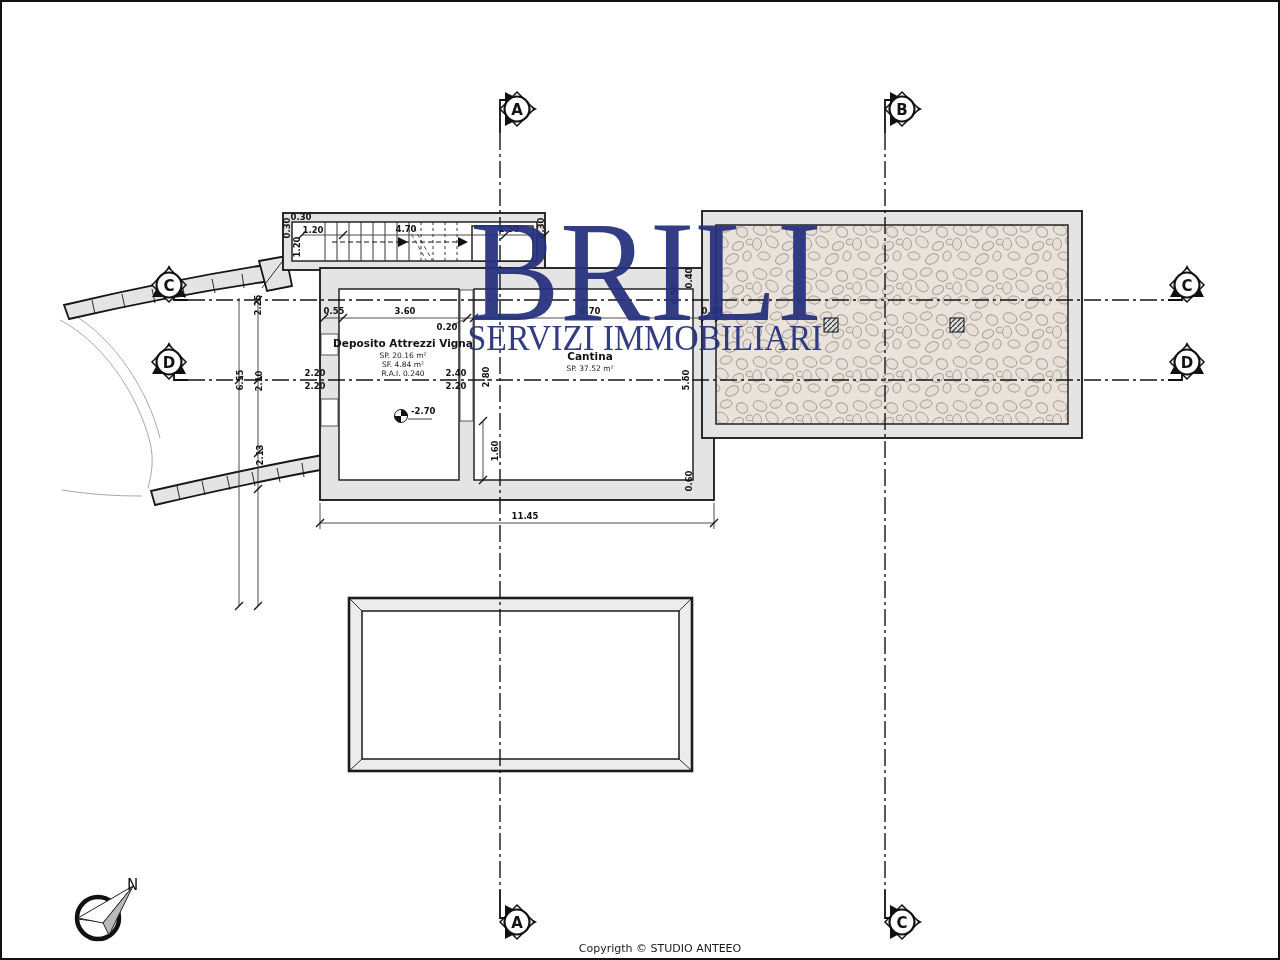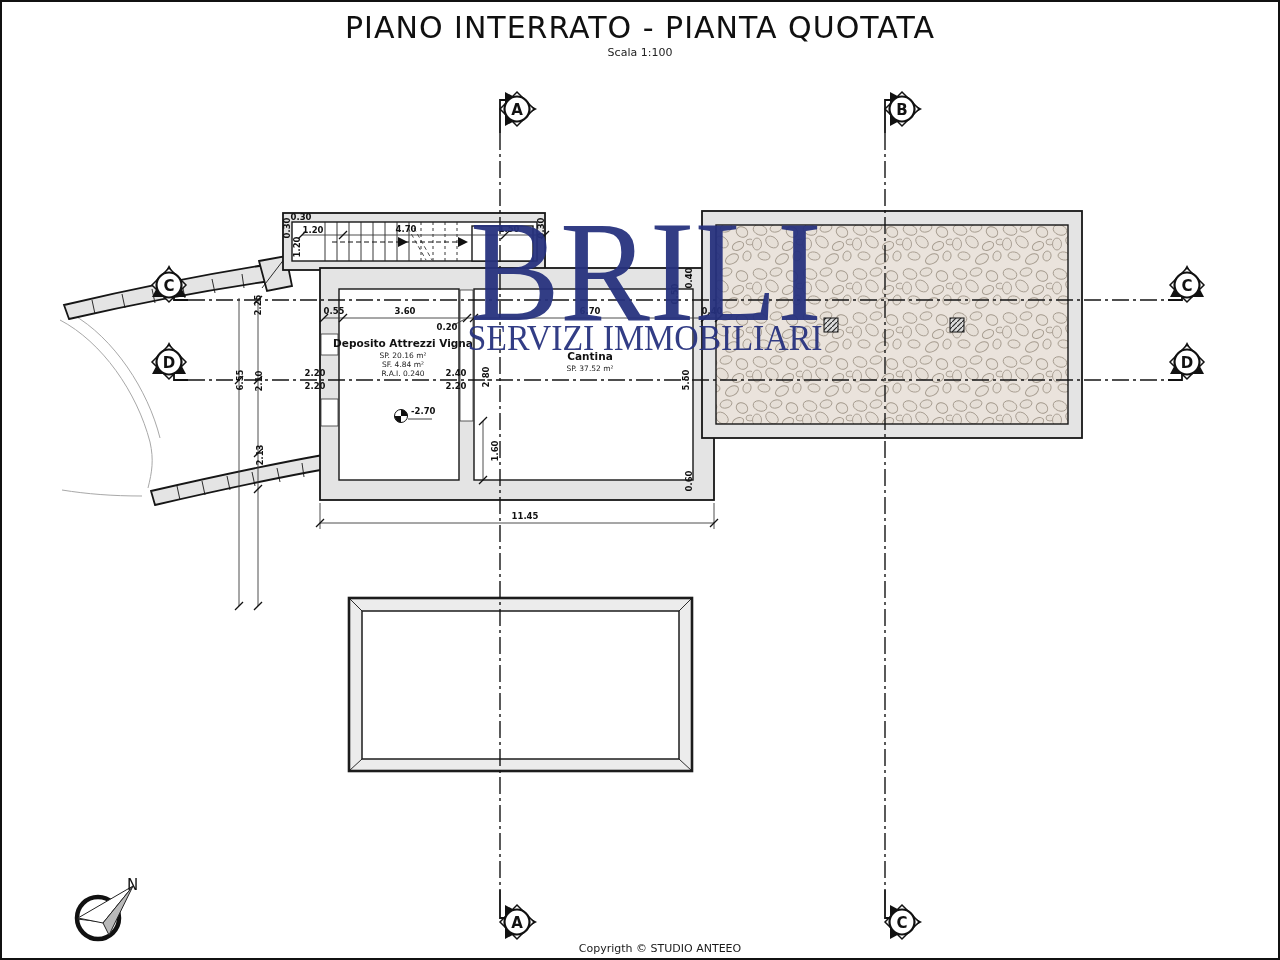--- a/index.html
+++ b/index.html
@@ -25,22 +25,20 @@
   .roomsub{font-family:"DejaVu Sans",sans-serif;font-size:7.5px;fill:#222;}
   .mletter{font-family:"DejaVu Sans",sans-serif;font-size:15px;font-weight:700;fill:#111;}
   .nletter{font-family:"DejaVu Sans",sans-serif;font-size:15px;fill:#111;}
   .wm1{font-family:"Liberation Serif","DejaVu Serif",serif;font-size:145px;fill:#26317e;opacity:.94;}
   .wm2{font-family:"Liberation Serif","DejaVu Serif",serif;font-size:36px;fill:#26317e;opacity:.94;}
 </style>
 </head>
 <body>
 
 <div class="sheet">
-  <div class="title">PIANO INTERRATO - PIANTA QUOTATA</div>
-  <div class="subtitle">Scala 1:100</div>
 
   <svg class="plan" width="1280" height="960" viewBox="0 0 1280 960">
     <defs>
       <pattern id="stones" width="50" height="44" patternUnits="userSpaceOnUse">
         <rect width="50" height="44" fill="#eae3dc"></rect>
         <g fill="#e6dfd7" stroke="#a49a8d" stroke-width="0.9">
           <ellipse cx="8" cy="8" rx="7" ry="5" transform="rotate(20 8 8)"></ellipse>
           <ellipse cx="24" cy="6" rx="6" ry="4" transform="rotate(-15 24 6)"></ellipse>
           <ellipse cx="40" cy="10" rx="6" ry="5" transform="rotate(30 40 10)"></ellipse>
           <ellipse cx="5" cy="22" rx="4.5" ry="6"></ellipse>

